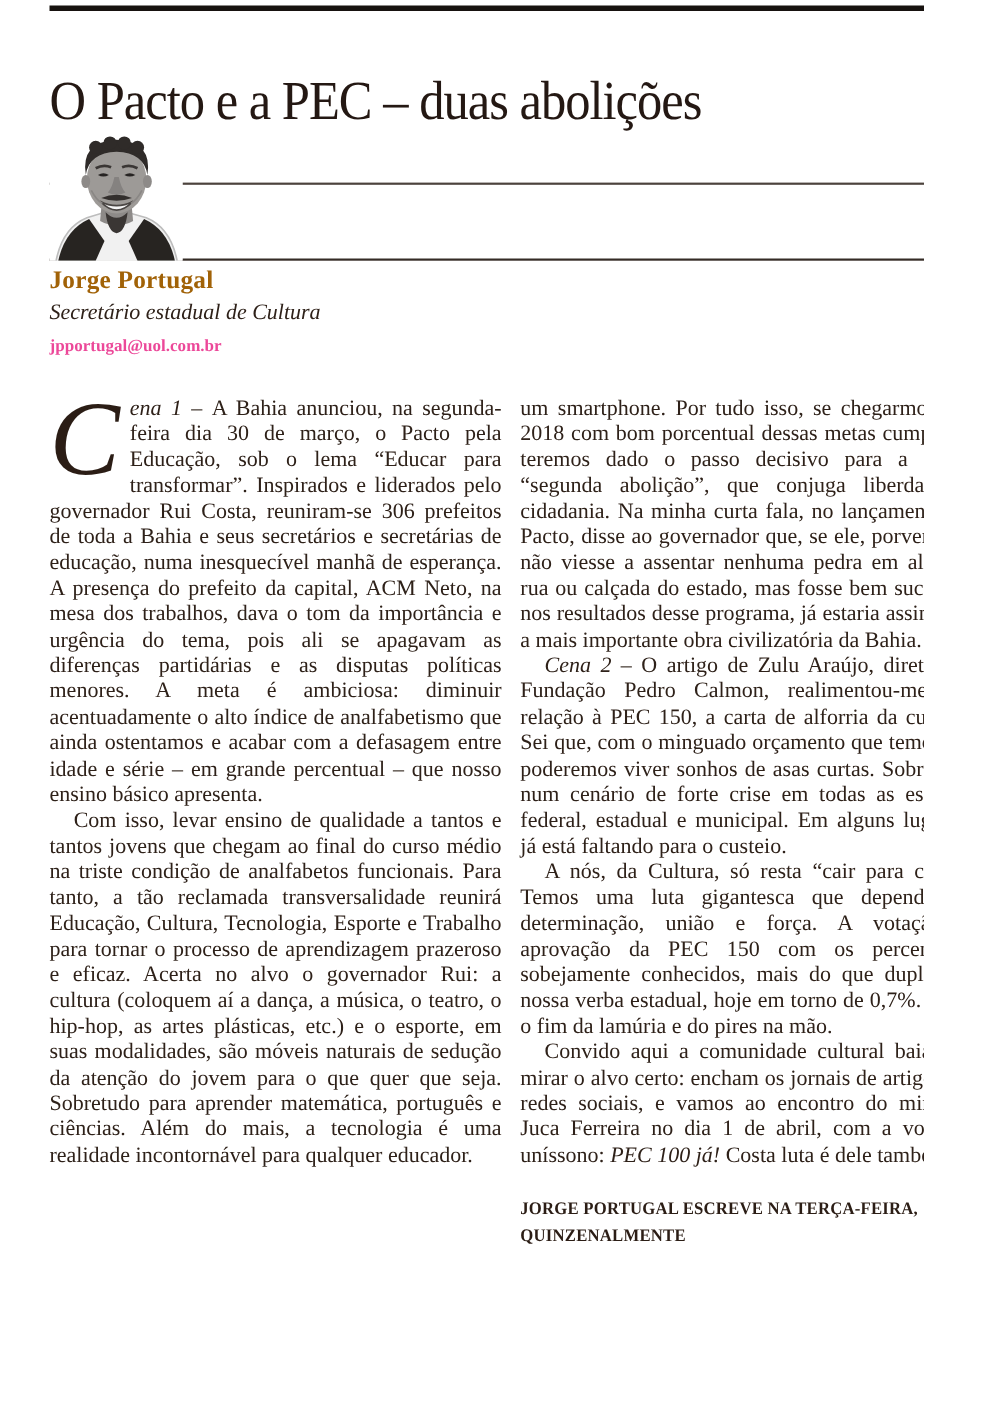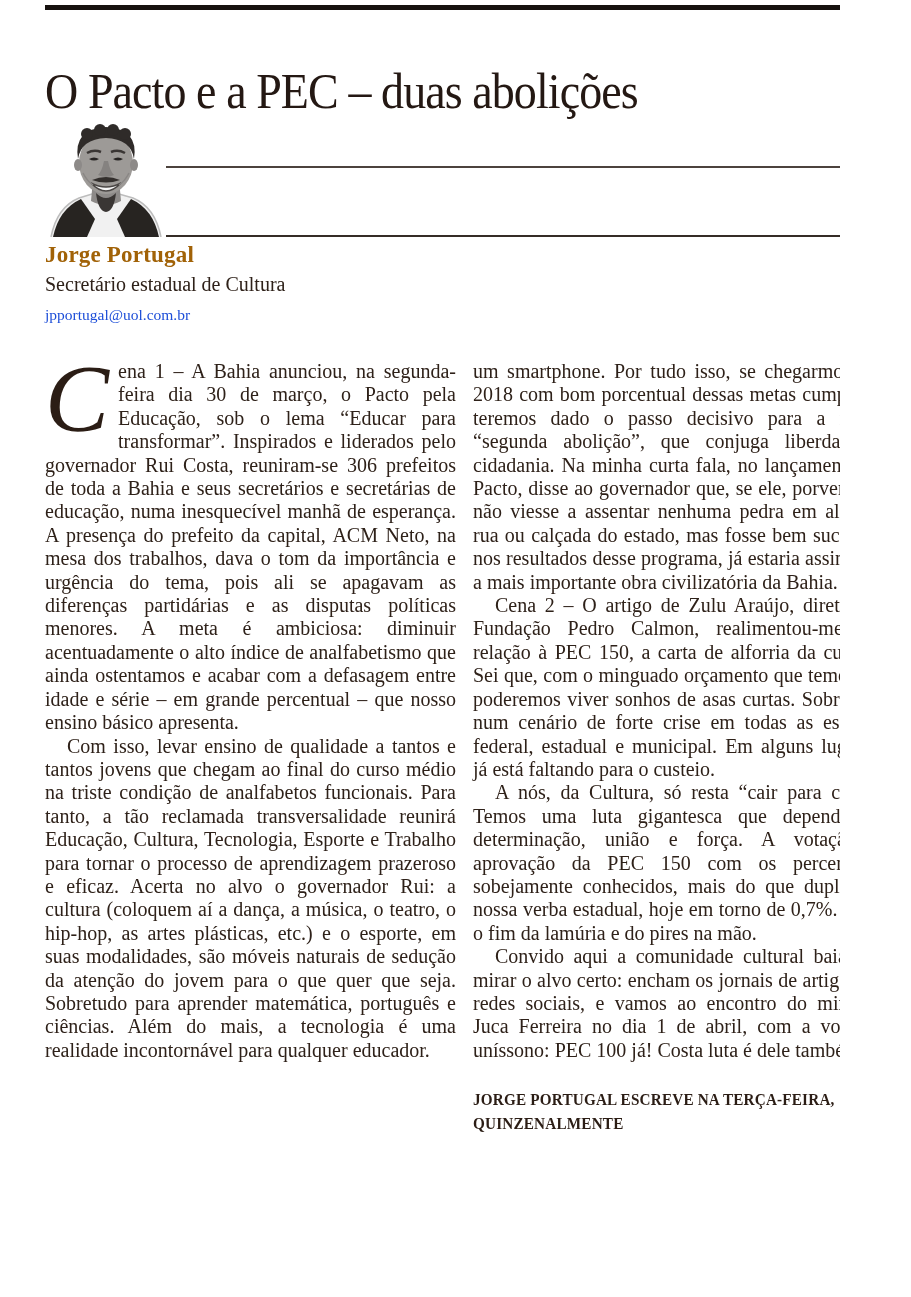--- a/index.html
+++ b/index.html
@@ -33,25 +33,25 @@
   }
   .photo svg{display:block;width:100%;height:100%;}
 
   .author-name{
     position:absolute;left:45px;top:242px;
     margin:0;font-size:23px;font-weight:bold;color:#a16207;
     letter-spacing:0.2px;
   }
   .author-role{
     position:absolute;left:45px;top:273px;
-    margin:0;font-size:20px;color:#2e2119;
+    margin:0;font-size:20px;color:#2e2119;font-style:italic;
   }
   .author-email{
     position:absolute;left:45px;top:306px;
-    margin:0;font-size:15.5px;font-weight:normal;color:#1d4ed8;
+    margin:0;font-size:15.5px;font-weight:bold;color:#ec4899;
   }
 
   .columns{
     position:absolute;left:45px;top:360px;width:840px;
     display:flex;gap:17px;
   }
   .col{flex:0 0 411px;width:411px;}
   .para{
     margin:0;
     font-size:20px;line-height:23.4px;
@@ -59,21 +59,21 @@
     color:#2e2119;
   }
   .para.indent{text-indent:22px;}
   .dropcap{
     float:left;
     font-size:96px;line-height:71px;
     font-style:italic;
     margin:3px 9px 0 0;
     color:#2b1d15;
   }
-  .ital{}
+  .ital{font-style:italic;}
 
   .colfooter{
     margin-top:26px;
     font-weight:bold;
     font-size:16px;line-height:23.5px;
     letter-spacing:0.2px;
     color:#2b1d15;
     transform:scaleX(0.95);transform-origin:0 0;
     width:106%;
     text-align:left;

